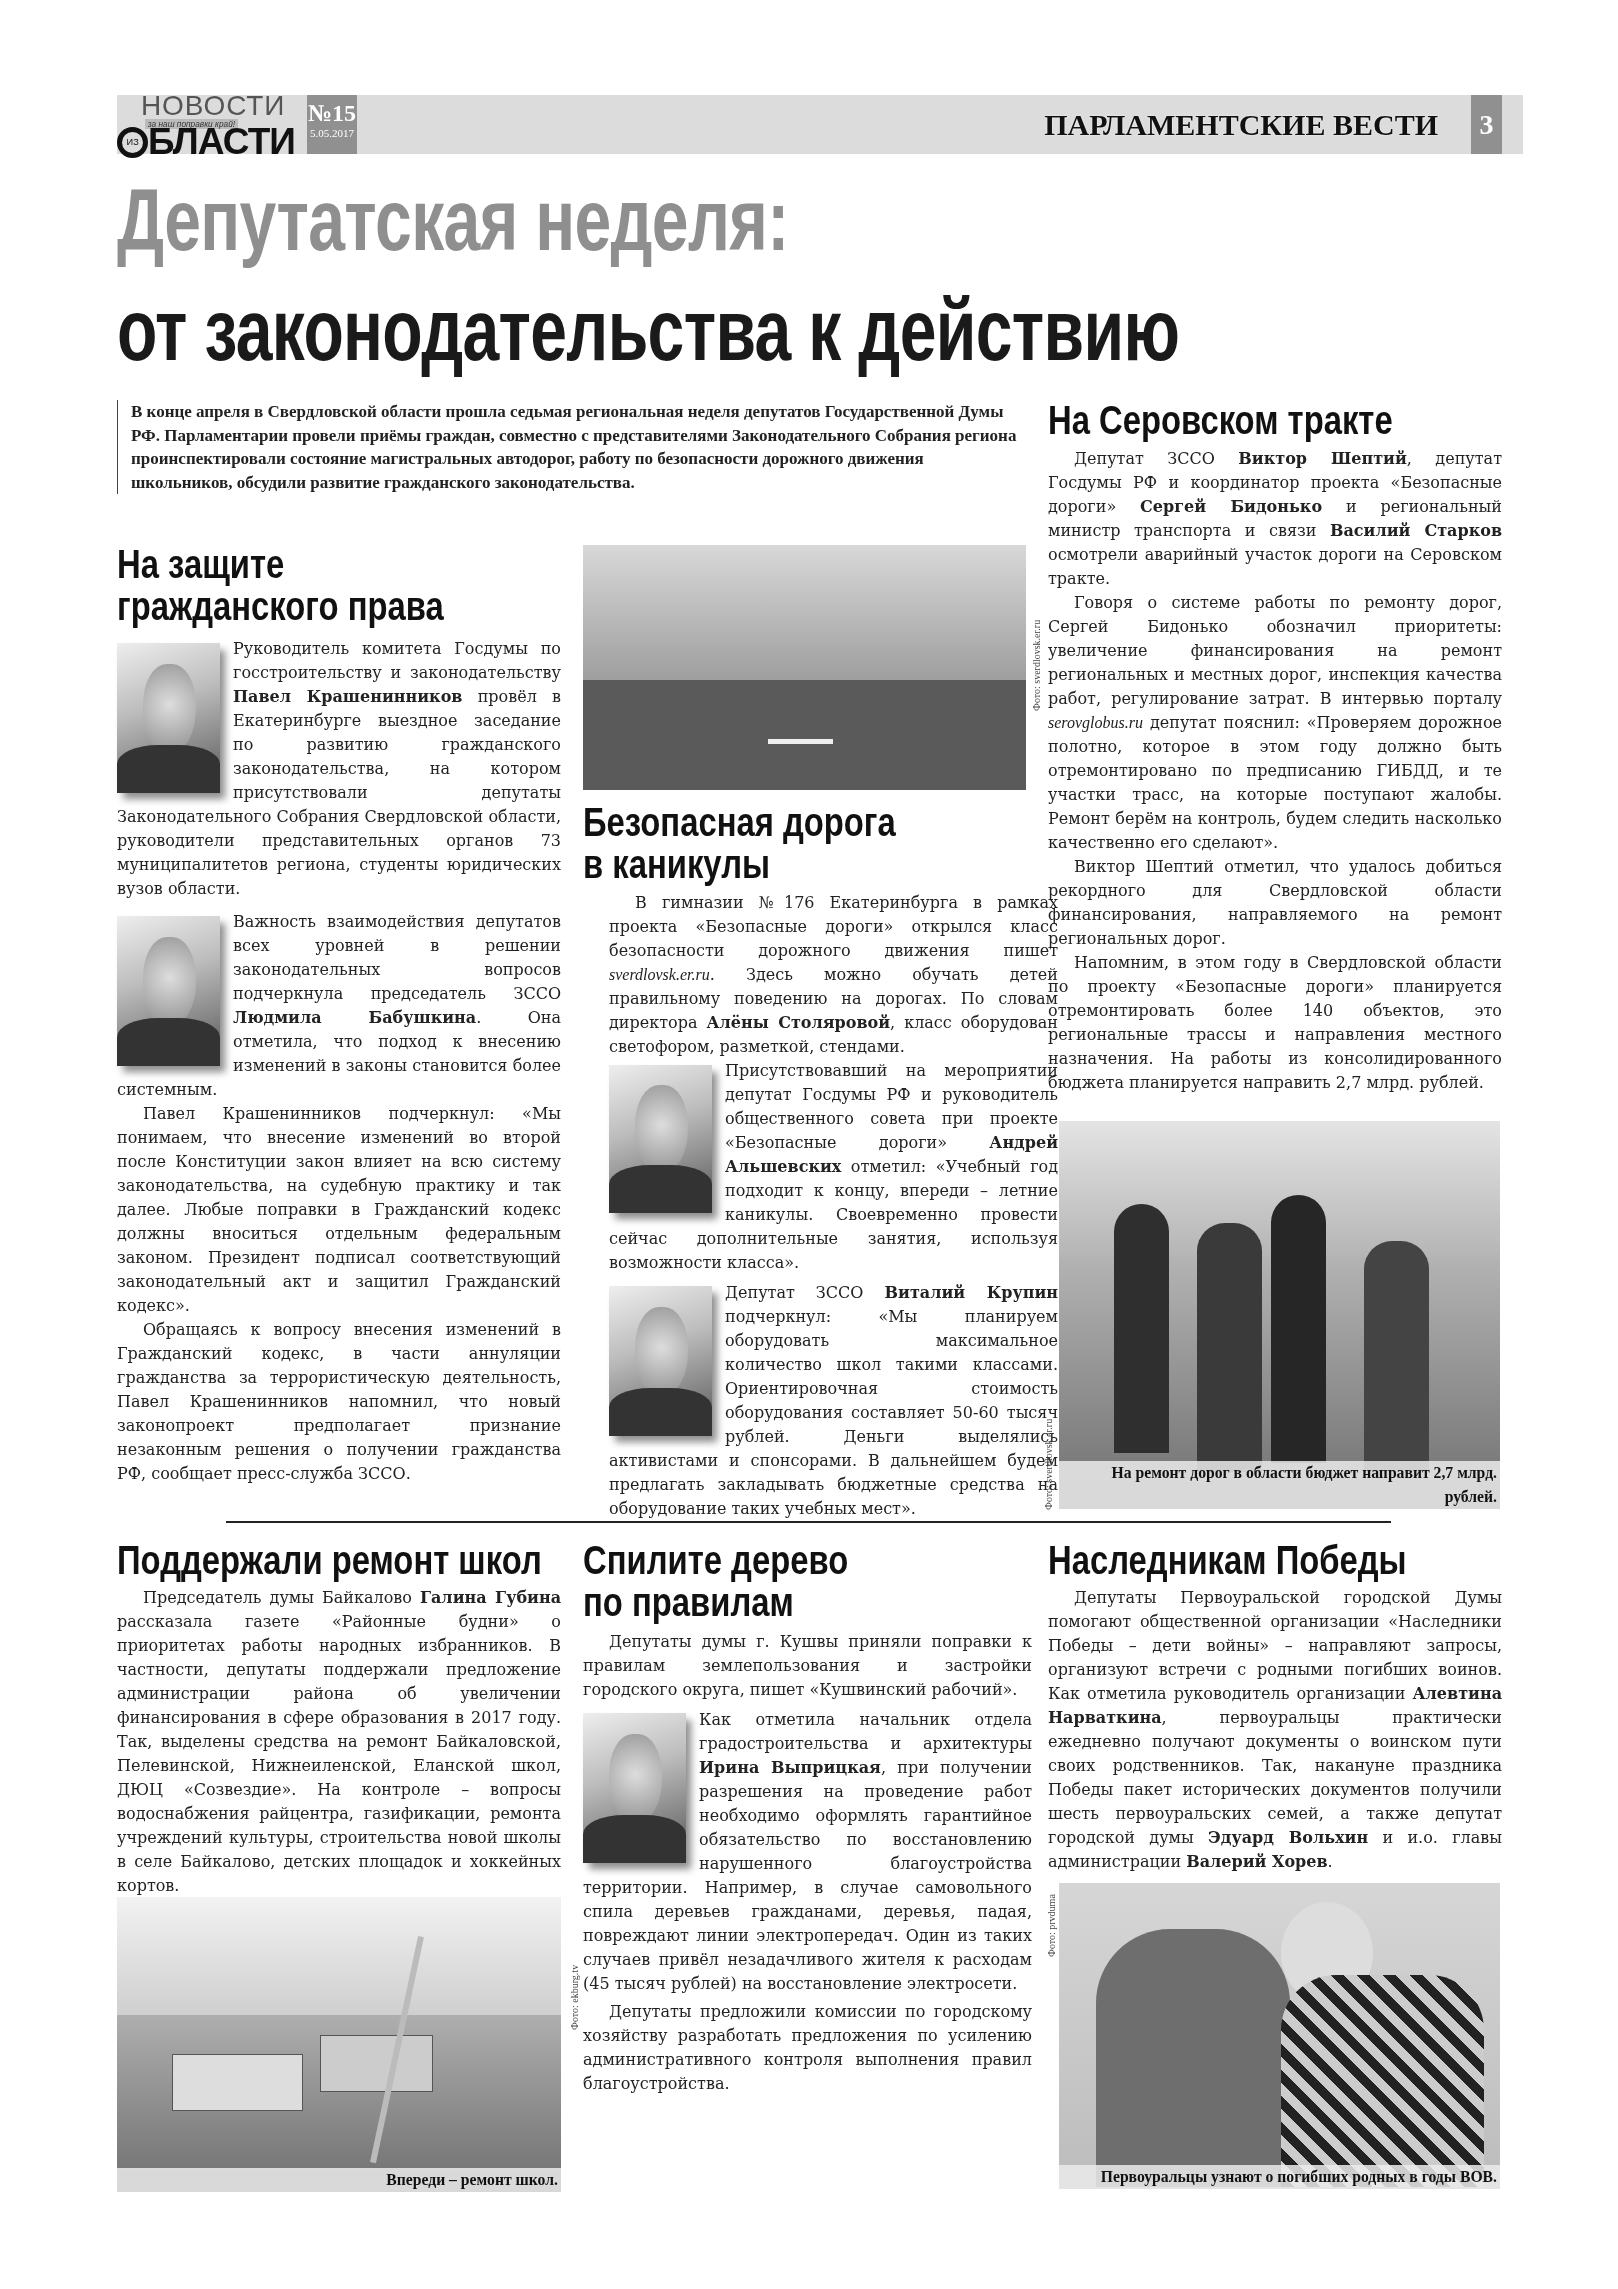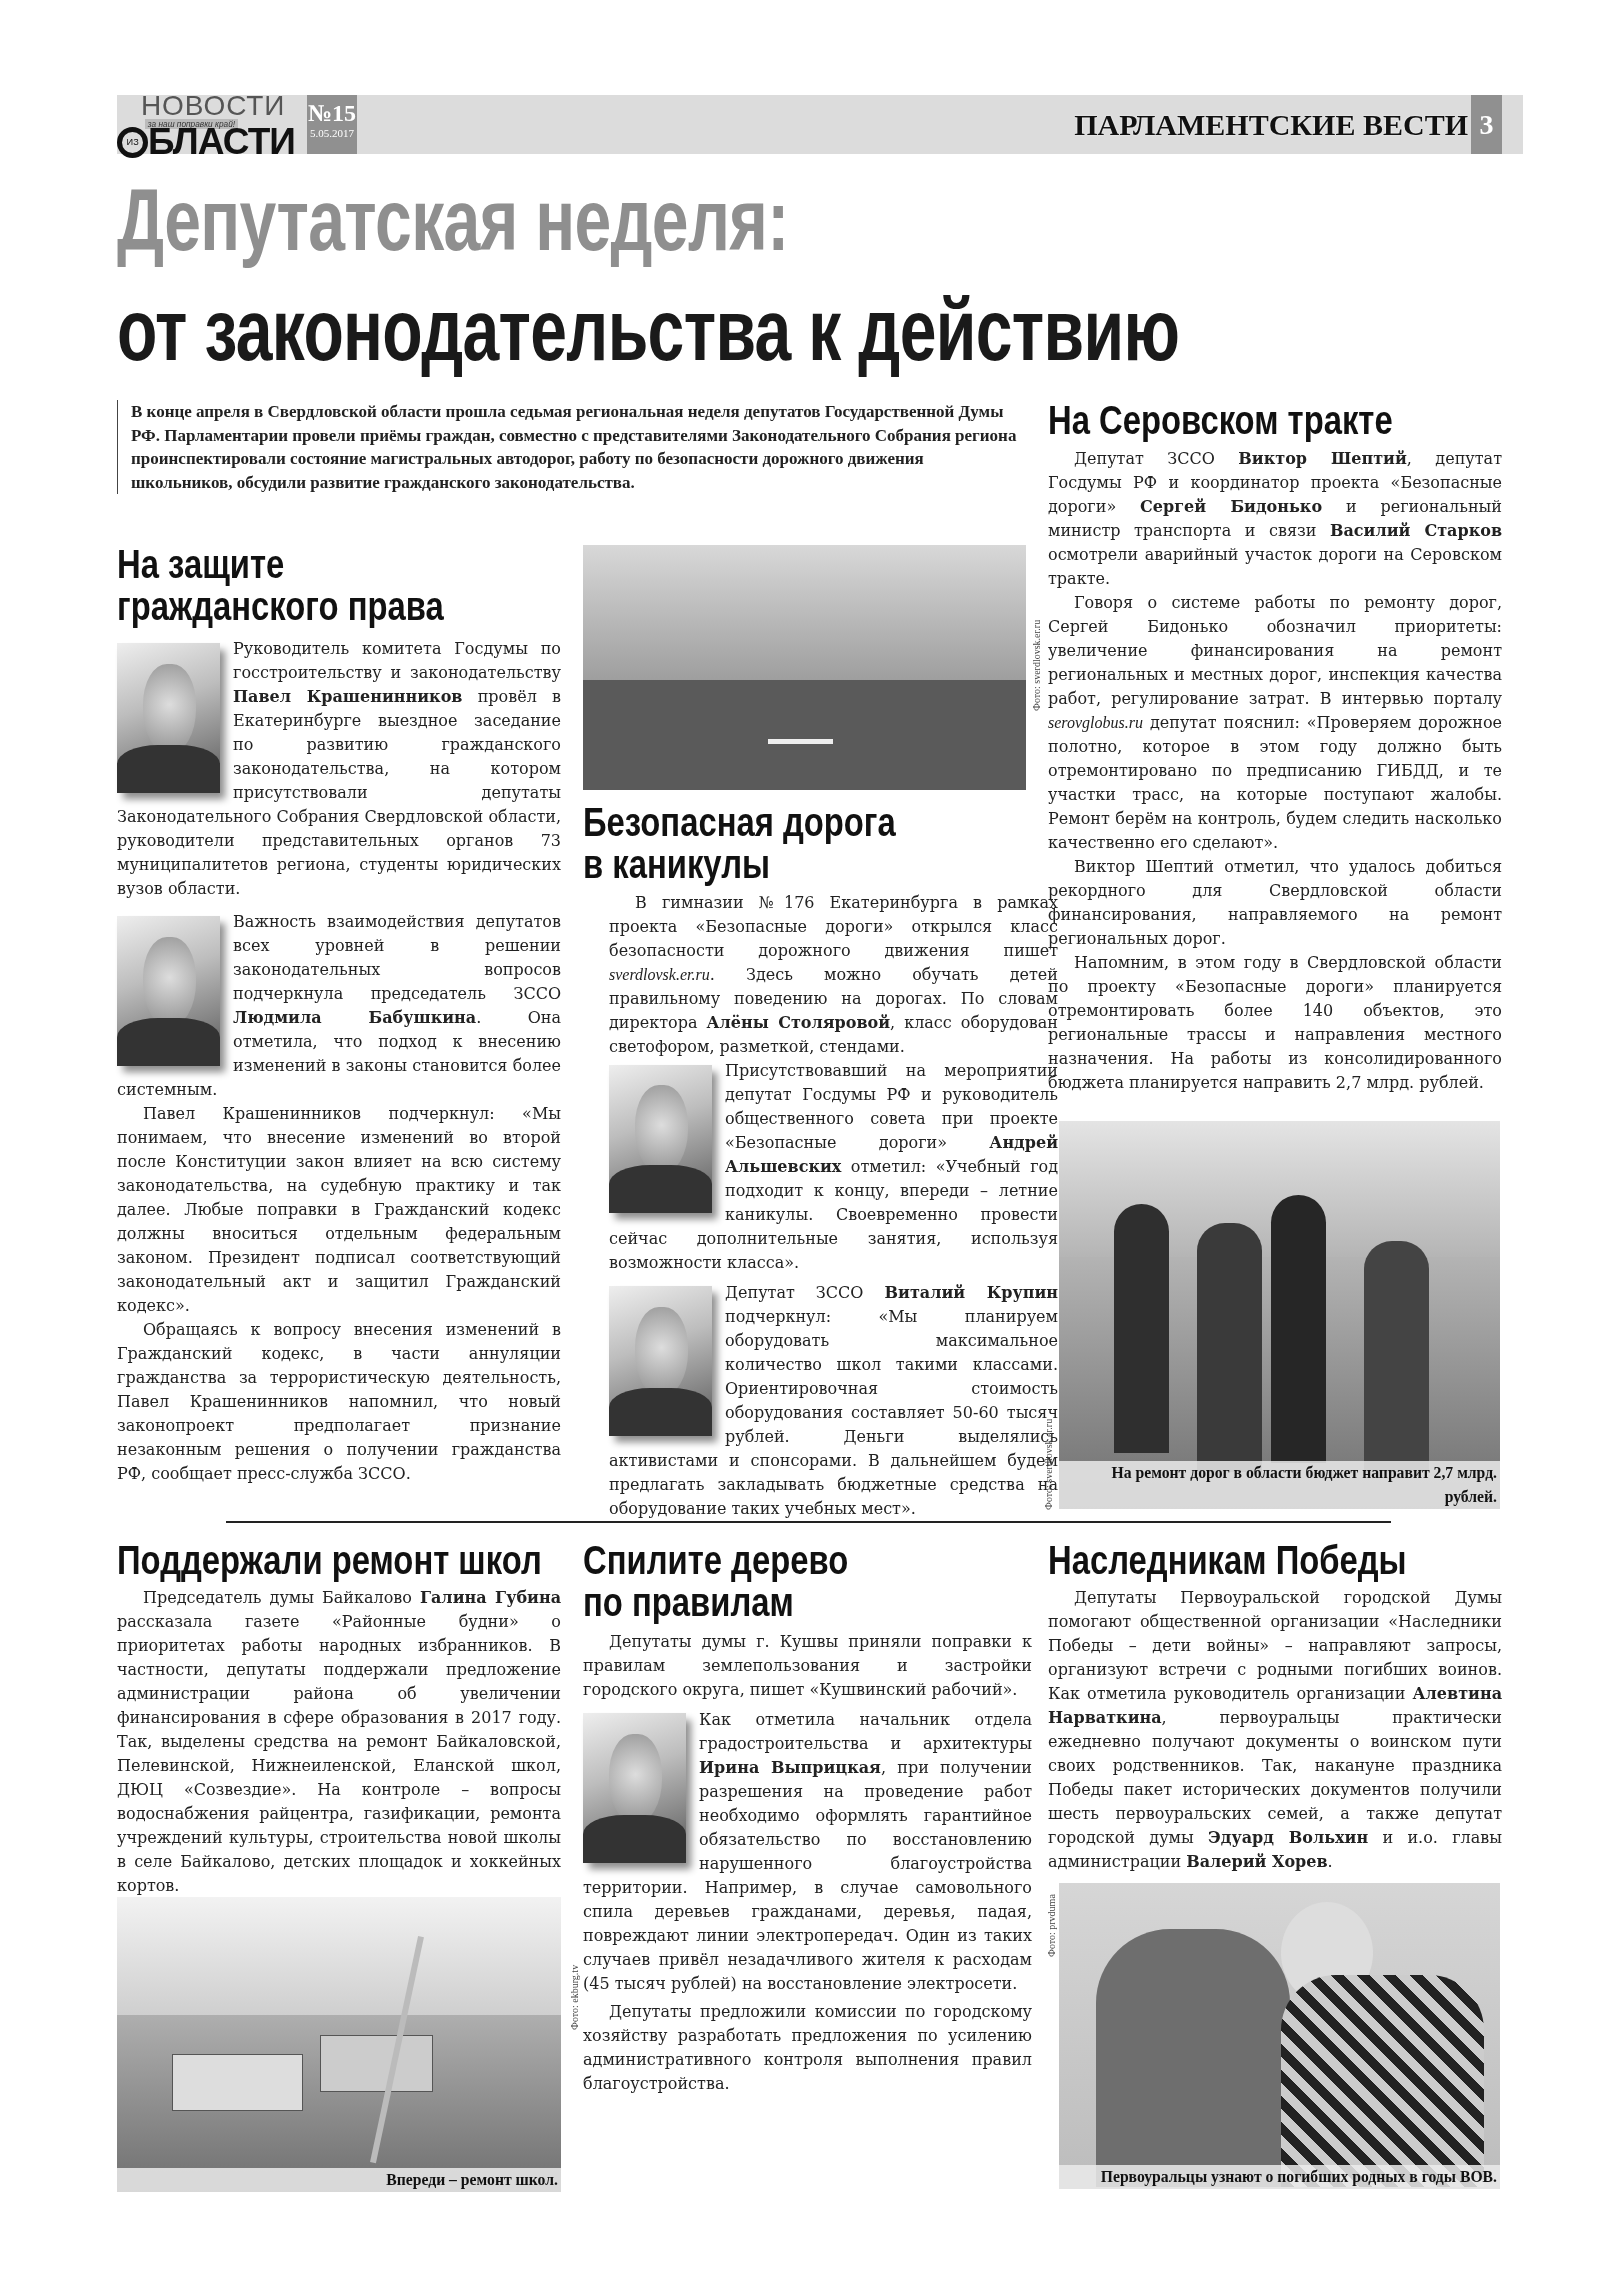--- a/index.html
+++ b/index.html
@@ -10,21 +10,21 @@
   .logo{left:117px;top:88px;width:194px;height:69px;}
   .logo-top{position:absolute;left:24px;top:1.8px;font-family:"Liberation Sans",sans-serif;font-size:28px;color:#555;letter-spacing:0.9px;}
   .logo-sub{position:absolute;left:28px;top:31px;font-family:"Liberation Sans",sans-serif;font-size:8.3px;font-style:italic;color:#333;background:#bbb;padding:0 2.8px;}
   .logo-main{position:absolute;left:0;top:33px;font-family:"Liberation Sans",sans-serif;font-weight:bold;font-size:37px;color:#111;letter-spacing:-0.9px;text-align:right;}
   .logo-main .o{display:inline-block;width:31px;height:31px;border:5.5px solid #111;border-radius:50%;box-sizing:border-box;vertical-align:-3.7px;position:relative;}
   .logo-main .o span{position:absolute;left:4.6px;top:5.5px;font-size:9.2px;font-weight:normal;letter-spacing:0;}
   .issue{left:307px;top:95px;width:50px;height:59px;background:#909090;color:#fff;text-align:center;}
   .issue .num{font-family:"Liberation Serif",serif;font-weight:bold;font-size:24px;line-height:28px;display:block;margin-top:3.7px;}
   .issue .date{font-family:"Liberation Serif",serif;font-size:11px;display:block;}
   .section{right:117px;top:95px;height:59px;display:flex;align-items:center;}
-  .section .name{font-family:"Liberation Serif",serif;font-weight:bold;font-size:30px;color:#111;padding-right:3px;text-shadow:0 0 1.8px #fff;}
+  .section .name{font-family:"Liberation Serif",serif;font-weight:bold;font-size:30px;color:#111;padding-right:33px;text-shadow:0 0 1.8px #fff;}
   .section .page{background:#909090;color:#fff;width:31px;height:59px;display:flex;align-items:center;justify-content:center;font-family:"Liberation Serif",serif;font-weight:bold;font-size:28px;}
   
   .h1a,.h1b{font-family:"Liberation Sans",sans-serif;font-weight:bold;font-size:87px;line-height:92px;left:117px;transform:scaleX(0.76);transform-origin:left top;letter-spacing:-0.9px;white-space:nowrap;}
   .h1a{top:174px;color:#8f8f8f;}
   .h1b{top:284px;color:#1a1a1a;}
   .lead{left:117px;top:400px;width:891px;border-left:1.8px solid #444;padding-left:13px;font-family:"Liberation Serif",serif;font-weight:bold;font-size:17px;line-height:23.5px;color:#222;}
   
   .hd{font-family:"Liberation Sans",sans-serif;font-weight:bold;font-size:41px;line-height:42px;color:#111;transform:scaleX(0.8);transform-origin:left top;white-space:nowrap;}
   .col{font-size:16px;line-height:24px;text-align:justify;hyphens:auto;}
   .col p{margin:0;text-indent:26px;}

